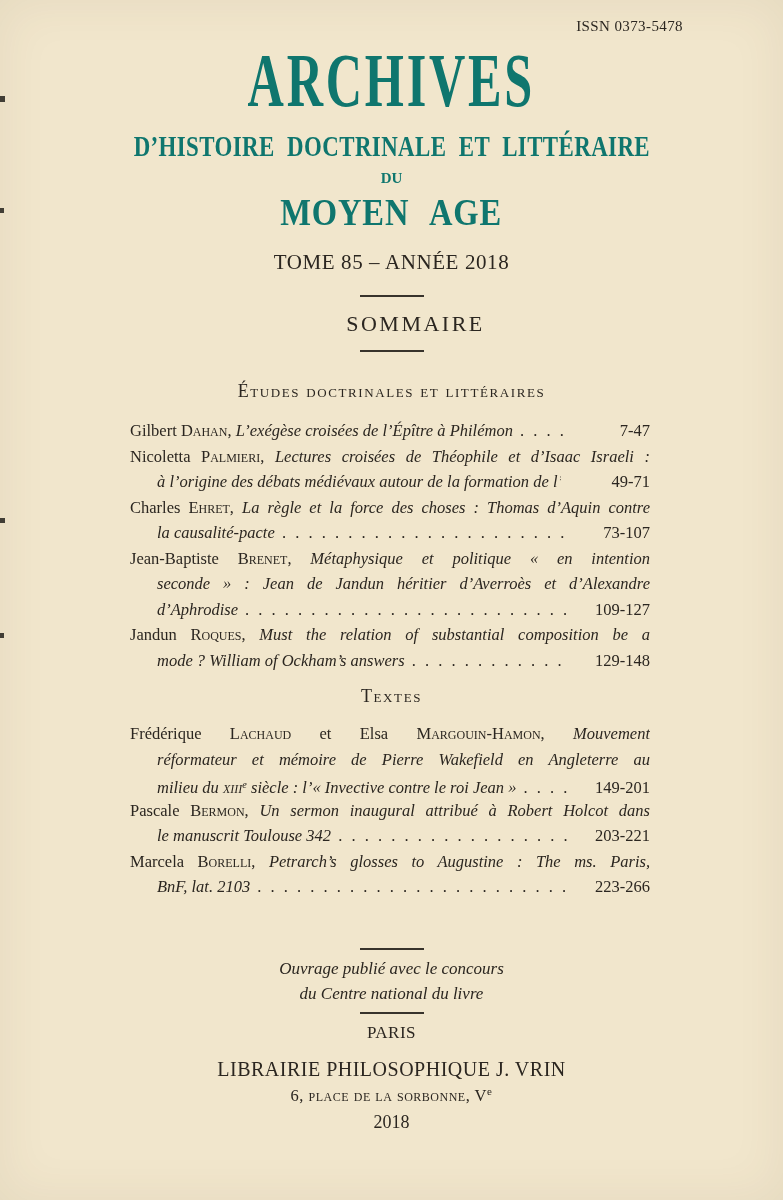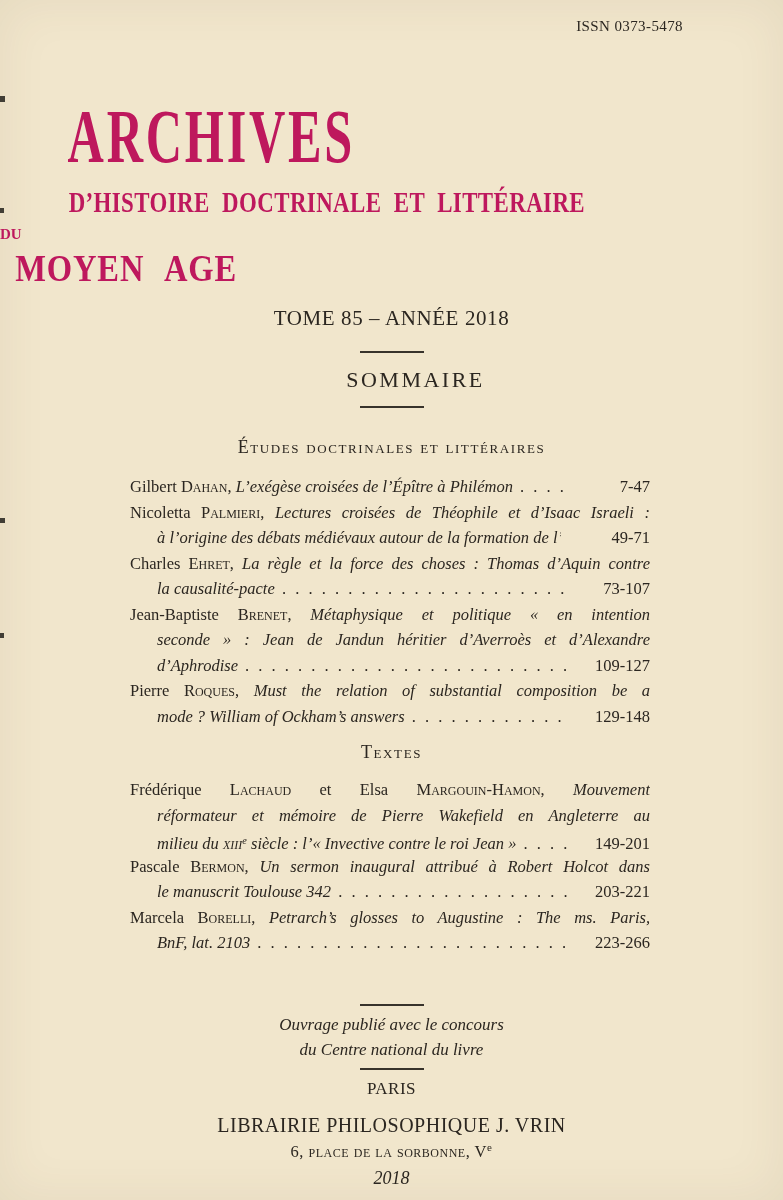--- a/index.html
+++ b/index.html
@@ -3,21 +3,21 @@
 <meta charset="utf-8">
 <style>
   html,body { margin:0; padding:0; }
   body {
     width:783px; height:1200px; position:relative; overflow:hidden;
     background:#f1e6cc; color:#2b2620;
     font-family:"Liberation Serif","DejaVu Serif",serif;
     box-shadow: inset 0 0 50px rgba(90,70,40,0.08);
   }
   .issn { position:absolute; top:18px; right:100px; font-size:15px; letter-spacing:0.4px; }
-  .masthead { padding-top:100px; color:#be185d; }
+  .masthead { text-align:center; padding-top:44px; color:#0f766e; }
   .journal-title {
     margin:0; font-size:74px; font-weight:bold; line-height:75px;
     display:inline-block; transform:scale(0.68,1.02); letter-spacing:4px; white-space:nowrap;
   }
   .journal-subtitle {
     margin:12px 0 0 0; font-size:29px; font-weight:bold; line-height:30px;
     display:inline-block; transform:scaleX(0.79); letter-spacing:0.5px; word-spacing:8px; white-space:nowrap;
   }
   .du { margin-top:8px; font-size:15px; font-weight:bold; line-height:19px; }
   .volume-title {
@@ -52,21 +52,21 @@
             margin:0 24px 0 3px; letter-spacing:2.5px; }
   .pagenum { flex:0 0 auto; min-width:54px; text-align:right; }
   .footer-rule-1 { margin-top:48px; }
   .note { margin-top:6px; text-align:center; font-style:italic; font-size:17px; line-height:25px; }
   .footer-rule-2 { margin-top:6px; }
   .city { margin-top:8px; text-align:center; font-size:17px; line-height:21px; letter-spacing:0.5px; }
   .publisher { margin-top:14px; text-align:center; font-size:20px; line-height:25px; letter-spacing:0.5px; }
   .address { margin-top:3px; text-align:center; font-size:16.5px; line-height:21px; letter-spacing:0.5px; }
   .addr-sc { font-variant:small-caps; }
   .address sup { font-size:11px; line-height:0; }
-  .year { margin-top:5px; text-align:center; font-size:18px; line-height:23px;font-style:italic; }
+  .year { margin-top:5px; text-align:center; font-size:18px; line-height:23px; }
   .speck { position:absolute; left:0; background:#413d35; }
   .speck-1 { top:96px; width:5px; height:6px; }
   .speck-2 { top:208px; width:4px; height:5px; }
   .speck-3 { top:518px; width:5px; height:5px; }
   .speck-4 { top:633px; width:4px; height:5px; }
 </style>
 </head>
 <body>
 
 <div class="speck speck-1"></div>
@@ -118,21 +118,21 @@
     <div class="toc-entry">
       <div class="line fill"><span class="run n">Jean-Baptiste </span><span class="run sc">Brenet</span><span class="run n">, </span><span class="run i">Métaphysique et politique « en intention</span></div>
       <div class="line cont fill"><span class="run i">seconde » : Jean de Jandun héritier d’Averroès et d’Alexandre</span></div>
       <div class="line cont last">
         <span class="line-text"><span class="run i">d’Aphrodise </span></span>
         <span class="leader">. . . . . . . . . . . . . . . . . . . . . . . . . . . . . . . . . . . . . . . . . . . . . . . . . . . . . . . . . . . . . . . . . . . . . .</span>
         <span class="pagenum">109-127</span>
       </div>
     </div>
     <div class="toc-entry">
-      <div class="line fill"><span class="run n">Pierre </span><span class="run sc">Roques</span><span class="run n">, </span><span class="run i">Must the relation of substantial composition be a</span></div>
+      <div class="line fill"><span class="run n">Jandun </span><span class="run sc">Roques</span><span class="run n">, </span><span class="run i">Must the relation of substantial composition be a</span></div>
       <div class="line cont last">
         <span class="line-text"><span class="run i">mode ? William of Ockham’s answers </span></span>
         <span class="leader">. . . . . . . . . . . . . . . . . . . . . . . . . . . . . . . . . . . . . . . . . . . . . . . . . . . . . . . . . . . . . . . . . . . . . .</span>
         <span class="pagenum">129-148</span>
       </div>
     </div>
   </div>
 
 <div class="section-heading heading-2">Textes</div>
 <div class="toc toc-2">

